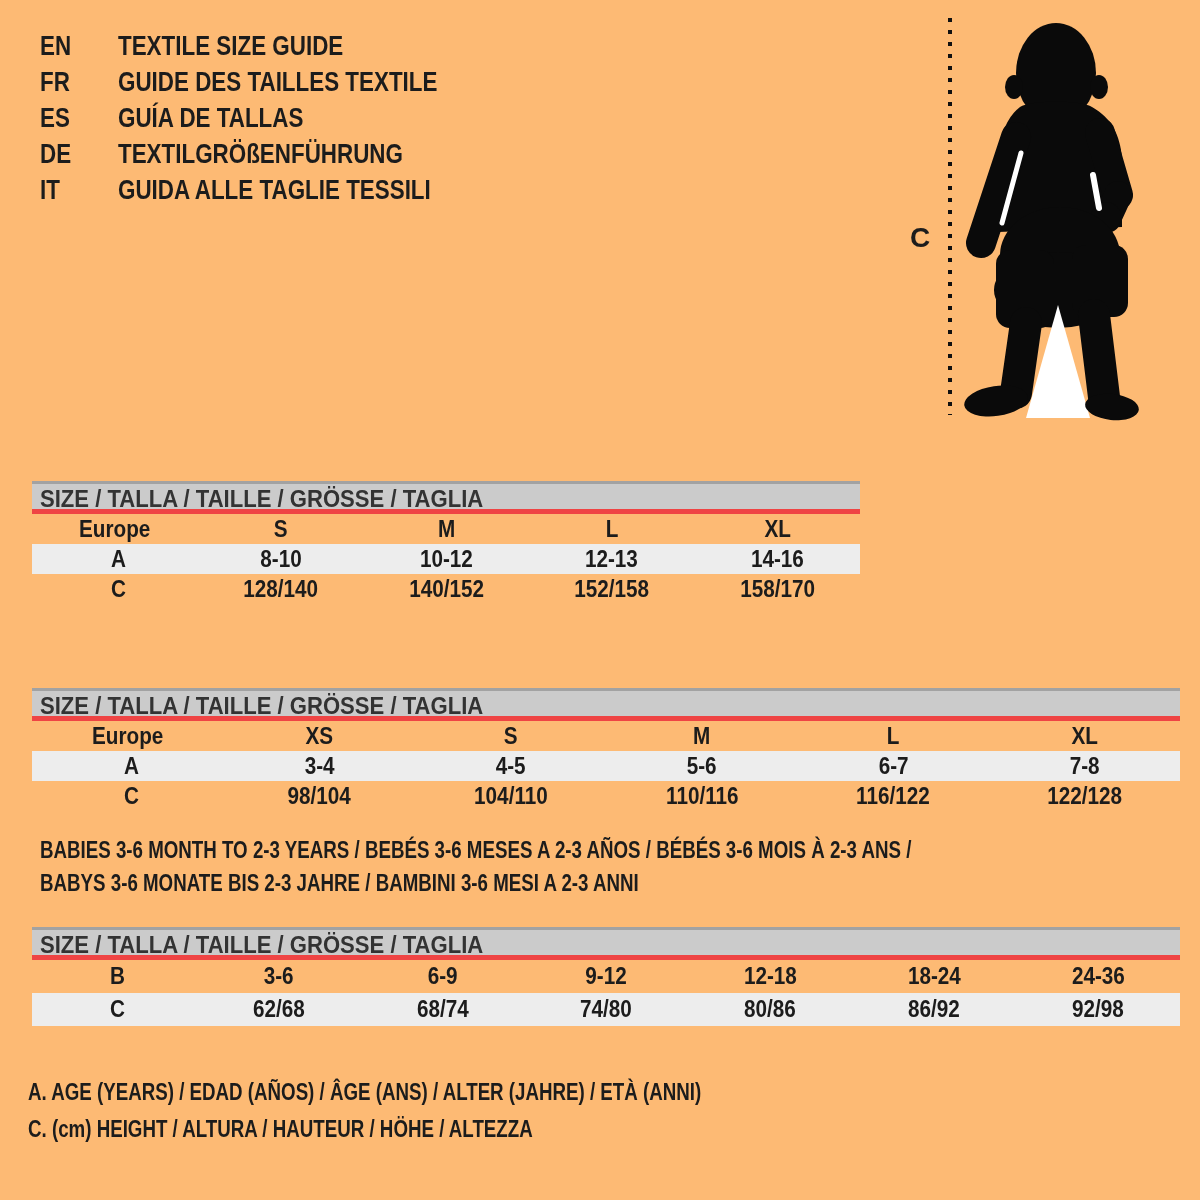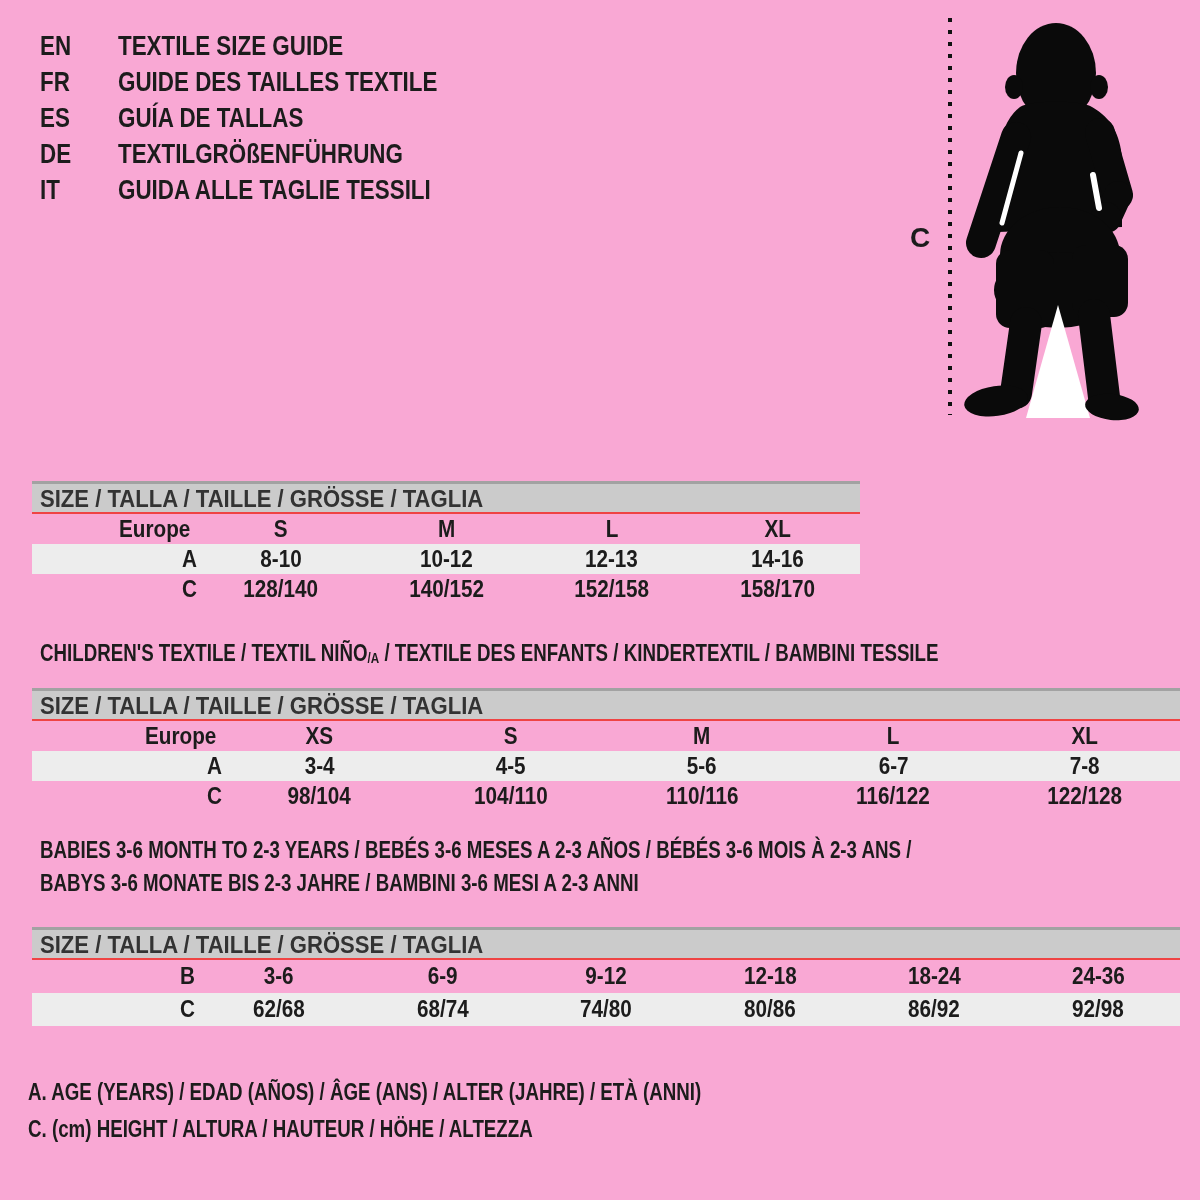--- a/index.html
+++ b/index.html
@@ -1,42 +1,42 @@
 <!DOCTYPE html>
 <html><head>
 <meta charset="utf-8">
 <style>
   html,body{margin:0;padding:0;background:#ffffff;}
-  .page{position:relative;width:1200px;height:1200px;background:#f9a8d4;overflow:hidden;
+  .page{position:relative;width:1200px;height:1200px;background:#fdba74;overflow:hidden;
         font-family:"Liberation Sans",sans-serif;font-weight:700;color:#1c1c1c;}
   
   .sqz{display:inline-block;transform-origin:0 50%;white-space:nowrap;}
   .sqc{display:inline-block;transform-origin:50% 50%;white-space:nowrap;}
   .x78{transform:scaleX(0.78);} .x80{transform:scaleX(0.80);}
   .x90{transform:scaleX(0.90);} .x92{transform:scaleX(0.92);}
   
   .lang{position:absolute;left:40px;top:28px;font-size:28px;}
   .lang-row{display:flex;height:36px;line-height:36px;}
   .lang-code{width:78px;}
   
   .figure{position:absolute;left:880px;top:5px;width:280px;height:420px;}
   
   .sec-title{position:absolute;left:40px;font-size:24px;line-height:24px;}
   .sub-a{font-size:15px;vertical-align:-2px;}
   .babies-title{position:absolute;left:40px;font-size:24px;line-height:33px;}
   
   .tbl{position:absolute;left:32px;}
   .sizebar{box-sizing:border-box;background:#cbcbcb;border-top:3px solid #a2a2a2;
-           border-bottom:2px solid #ef4444;height:33px;line-height:29px;
+           border-bottom:5px solid #ef4444;height:33px;line-height:29px;
            padding-left:8px;font-size:24px;color:#333;}
   .trow{display:flex;height:30px;line-height:30px;font-size:23px;}
   .t-babies .trow{height:33px;line-height:33px;}
   .striped{background:#ededed;}
   .cell{text-align:center;}
-  .lblcol{width:100px;text-align:right;padding-left:8px;box-sizing:border-box;}
+  .lblcol{width:100px;text-align:center;padding-left:8px;box-sizing:border-box;}
   .t-junior .cell{width:182px;}
   .t-children .cell{width:209px;}
   .t-babies .cell{width:174px;}
   
   .legend{position:absolute;left:28px;top:1073px;font-size:24px;}
   .legend div{height:37px;line-height:37px;}
 </style>
 </head>
 <body>
 
@@ -121,23 +121,20 @@
     </div>
     <div class="trow">
       <div class="cell lblcol"><span class="sqz x90">C</span></div>
       <div class="cell"><span class="sqc x90">128/140</span></div>
       <div class="cell"><span class="sqc x90">140/152</span></div>
       <div class="cell"><span class="sqc x90">152/158</span></div>
       <div class="cell"><span class="sqc x90">158/170</span></div>
     </div>
   </div>
 
-  <div class="sec-title" style="top:641px;">
-    <span class="sqz x78"><span>CHILDREN'S TEXTILE / TEXTIL NIÑO</span><span class="sub-a">/A</span><span> / TEXTILE DES ENFANTS / KINDERTEXTIL / BAMBINI TESSILE</span></span>
-  </div>
   <div class="tbl t-children" style="top:688px;width:1148px;">
     <div class="sizebar"><span class="sqz x92">SIZE / TALLA / TAILLE / GRÖSSE / TAGLIA</span></div>
     <div class="trow">
       <div class="cell lblcol"><span class="sqz x90">Europe</span></div>
       <div class="cell"><span class="sqc x90">XS</span></div>
       <div class="cell"><span class="sqc x90">S</span></div>
       <div class="cell"><span class="sqc x90">M</span></div>
       <div class="cell"><span class="sqc x90">L</span></div>
       <div class="cell"><span class="sqc x90">XL</span></div>
     </div>

